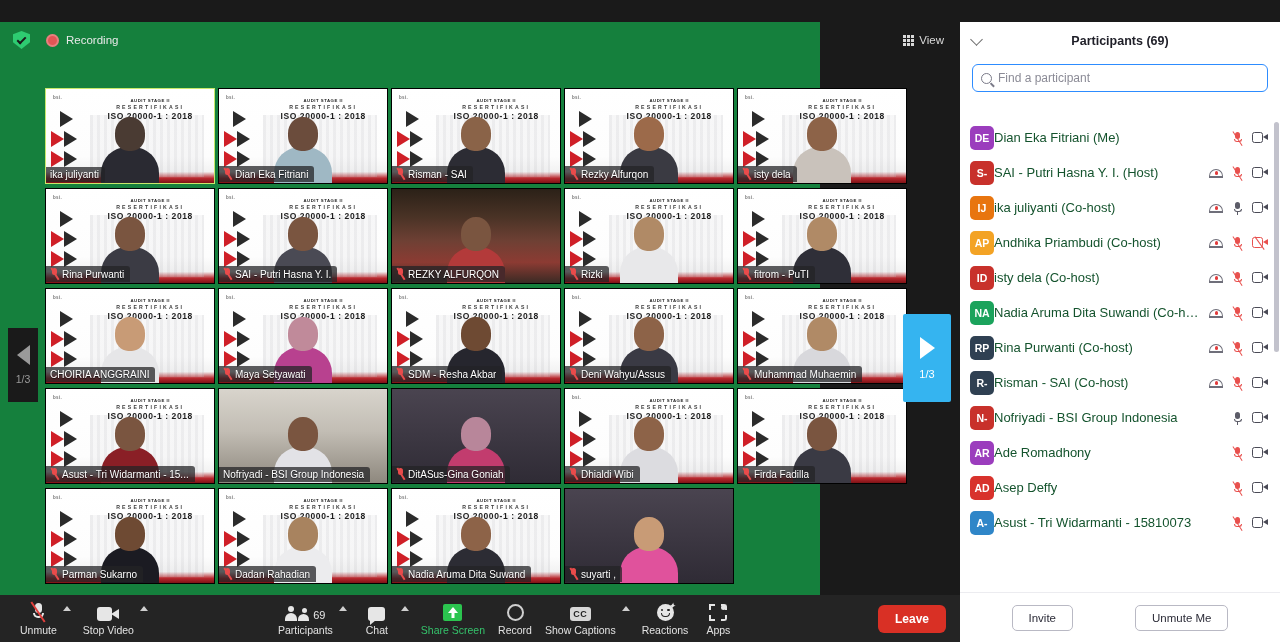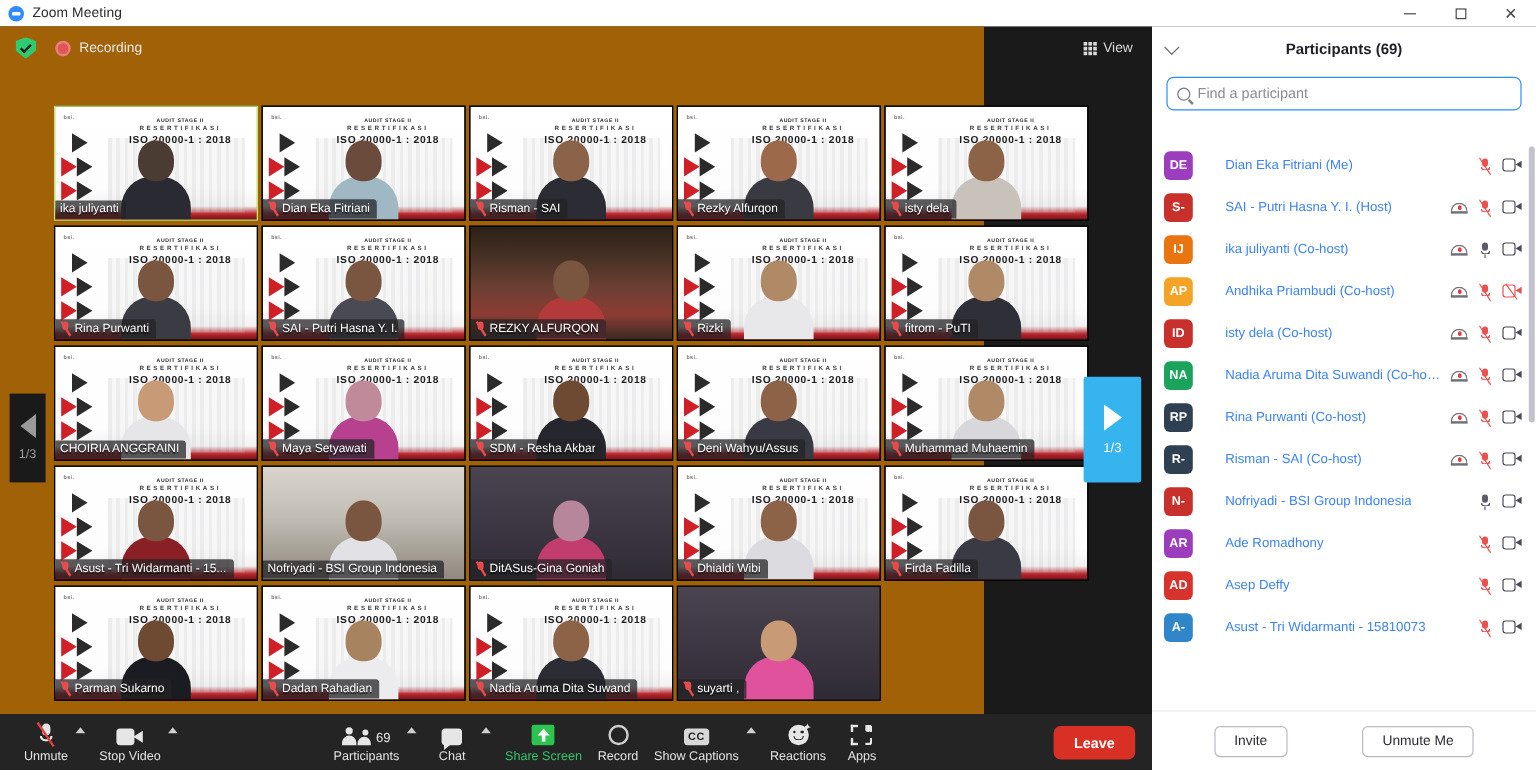--- a/index.html
+++ b/index.html
@@ -31,21 +31,21 @@
     width:42px; height:22px; display:flex; align-items:center; justify-content:center;
     color:#4a4a4a; font-size:11px;
   }
   .glyph-min { width:10px; height:1px; background:#4a4a4a; display:block; }
   .glyph-max { width:9px; height:9px; border:1px solid #4a4a4a; display:block; }
   .glyph-x { font-size:13px; line-height:1; }
 
   
   .stage {
     position:absolute; left:0; top:22px; width:820px; height:620px;
-    background:#a16207;
+    background:#15803d;
   }
   .topbar {
     position:absolute; left:0; top:0; width:960px; height:36px;
     display:flex; align-items:center; padding:0 8px;
   }
   .shield {
     width:17px; height:18px; background:#2ecc71; margin-left:5px;
     clip-path: polygon(50% 0%, 100% 18%, 100% 62%, 50% 100%, 0% 62%, 0% 18%);
     position:relative; flex:none;
   }
@@ -282,21 +282,21 @@
     overflow:hidden;
   }
   .prow {
     height:35px; display:flex; align-items:center; padding:0 12px 0 10px;
   }
   .av {
     width:24px; height:24px; border-radius:5px; color:#fff;
     font-size:10.5px; font-weight:bold; display:flex;
     align-items:center; justify-content:center; flex:none; 
   }
-  .pname { font-size:11px; color:#3b82f6; white-space:nowrap; overflow:hidden; text-overflow:ellipsis;margin-left:27px; }
+  .pname { font-size:13px; color:#14532d; white-space:nowrap; overflow:hidden; text-overflow:ellipsis; }
   .picons { margin-left:auto; display:flex; align-items:center; gap:9px; padding-left:8px; flex:none; }
 
   .ic-rec { width:14px;height:10px;position:relative;flex:none;}
   .ic-rec .dome{position:absolute;left:0;bottom:0;width:14px;height:9px;
     border:1.2px solid #6f6f7a;border-bottom:none;border-radius:8px 8px 0 0;}
   .ic-rec .bs{position:absolute;left:0;bottom:0;width:14px;height:1.2px;background:#6f6f7a;}
   .ic-rec .rd{position:absolute;left:5.5px;bottom:3px;width:3.5px;height:3.5px;border-radius:50%;background:#e23b3b;}
 
   .ic-mic-off { width:11px;height:14px;position:relative;flex:none;}
   .ic-mic-off .b{position:absolute;left:3px;top:1px;width:5px;height:7px;border-radius:3px;background:#e8514e;}
@@ -329,35 +329,20 @@
     border:1px solid #b9b9c4; background:#fff; border-radius:5px;
     font-size:11.5px; color:#2c2c38; padding:6px 16px; cursor:pointer;
     font-family:"Liberation Sans", sans-serif;
   }
 </style>
 </head>
 <body>
 
 <div class="app">
 
-  <div class="titlebar">
-    <div class="tb-logo"></div>
-    <div class="tb-title">Zoom Meeting</div>
-    <div class="tb-ctrls">
-      <div class="tb-btn">
-          <span class="glyph-min"></span>
-        </div>
-      <div class="tb-btn">
-          <span class="glyph-max"></span>
-        </div>
-      <div class="tb-btn close">
-          <span class="glyph-x">✕</span>
-        </div>
-    </div>
-  </div>
 
   <div class="stage">
 
     <div class="topbar">
       <div class="shield"></div>
       <div class="rec-wrap">
         <div class="rec-dot"></div>
         <div class="rec-text">Recording</div>
       </div>
       <div class="view-btn">

